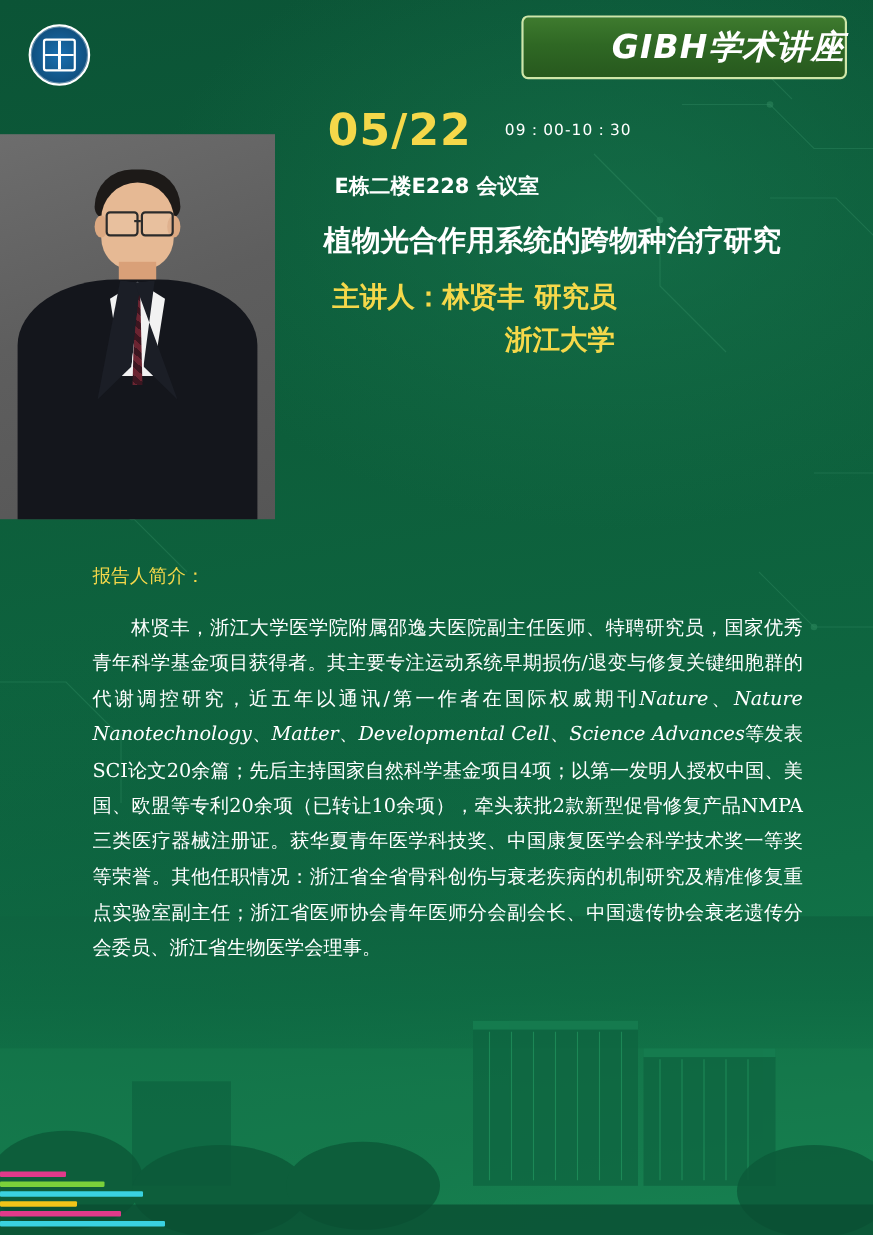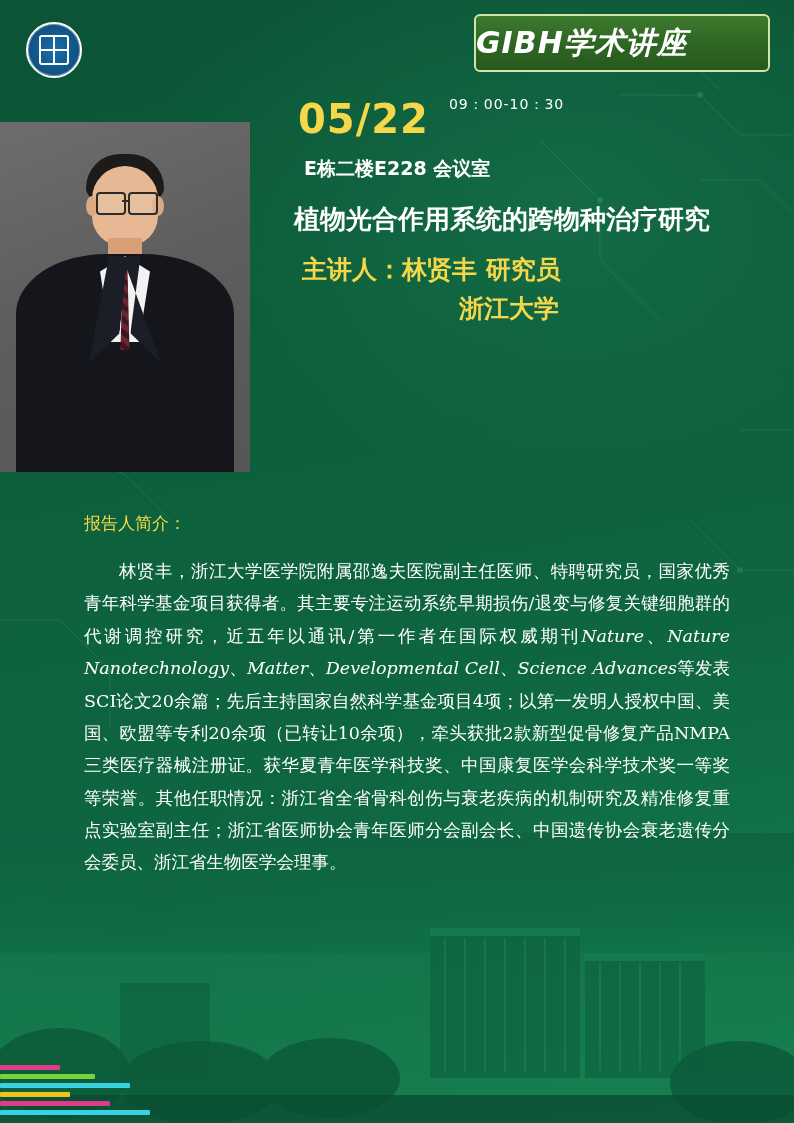--- a/index.html
+++ b/index.html
@@ -94,21 +94,21 @@
     position: absolute;
     right: 24px;
     top: 14px;
     width: 292px;
     height: 54px;
     border-radius: 6px;
     background: linear-gradient(to bottom, #3e7a2e 0%, #2f6824 45%, #27591e 100%);
     border: 2px solid #cfe6a8;
     display: flex;
     align-items: center;
-    justify-content: flex-start;
+    justify-content: flex-end;
   }
   .badge-text {
     color: #ffffff;
     font-size: 30px;
     font-weight: bold;
     letter-spacing: 1px;
     font-family: "DejaVu Sans", sans-serif;
     font-style: italic;
   }
 
@@ -164,22 +164,22 @@
 
   
   .info {
     position: absolute;
     left: 268px;
     top: 96px;
     right: 18px;
   }
   .date-row {
     display: flex;
-    align-items: flex-start;
-    gap: 20px;
+    align-items: center;
+    gap: 30px;
     padding-left: 30px;
   }
   .date {
     color: #f5d84a;
     font-size: 40px;
     font-weight: bold;
     letter-spacing: 1px;
     font-family: "DejaVu Sans", sans-serif;
   }
   .time {

